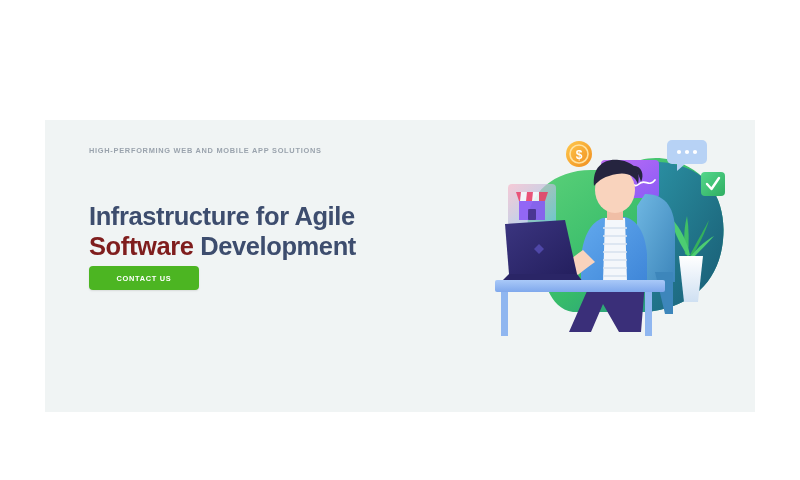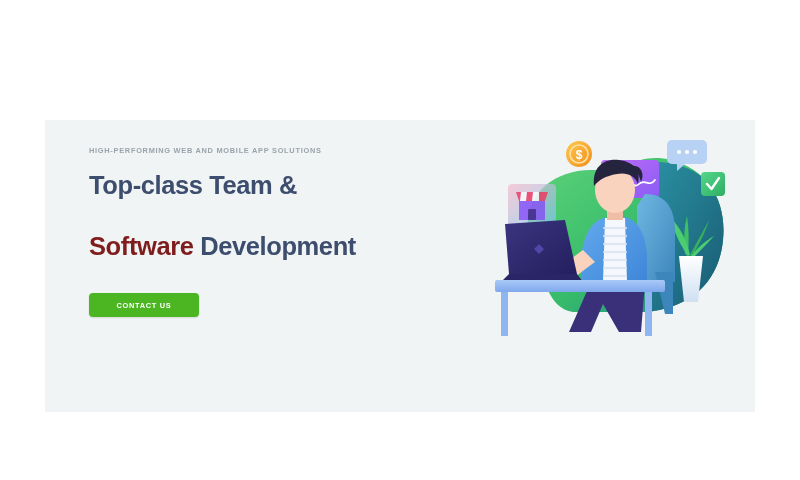--- a/index.html
+++ b/index.html
@@ -56,21 +56,21 @@
     letter-spacing: -0.4px;
     color: #3d4d6e;
   }
 
   .headline .accent { color: #7f1d1d; }
 
   .cta-button {
     display: inline-flex;
     align-items: center;
     justify-content: center;
-    margin-top: 32px;
+    margin-top: 5px;
     width: 110px;
     height: 24px;
     border: 0;
     border-radius: 4px;
     background: #4cb522;
     color: #ffffff;
     font-family: "Liberation Sans", sans-serif;
     font-size: 7.4px;
     font-weight: bold;
     letter-spacing: 0.7px;
@@ -93,22 +93,22 @@
 
 <div id="stage">
 
   <section class="hero-panel">
 
     <div class="hero-copy">
 
       <p class="eyebrow">HIGH-PERFORMING WEB AND MOBILE APP SOLUTIONS</p>
 
       <h1 class="headline">
-        <span>Top-class Team &amp;</span><br>
         <br>
+        <span>Infrastructure for Agile</span><br>
         <span class="accent">Software</span><span> Development</span>
       </h1>
 
       <button class="cta-button">CONTACT US</button>
     </div>
 
     <div class="hero-illustration">
       <svg viewBox="0 0 245 212" xmlns="http://www.w3.org/2000/svg" aria-hidden="true">
         <defs>
           <linearGradient id="gBlobGreen" x1="0" y1="0" x2="1" y2="1">

